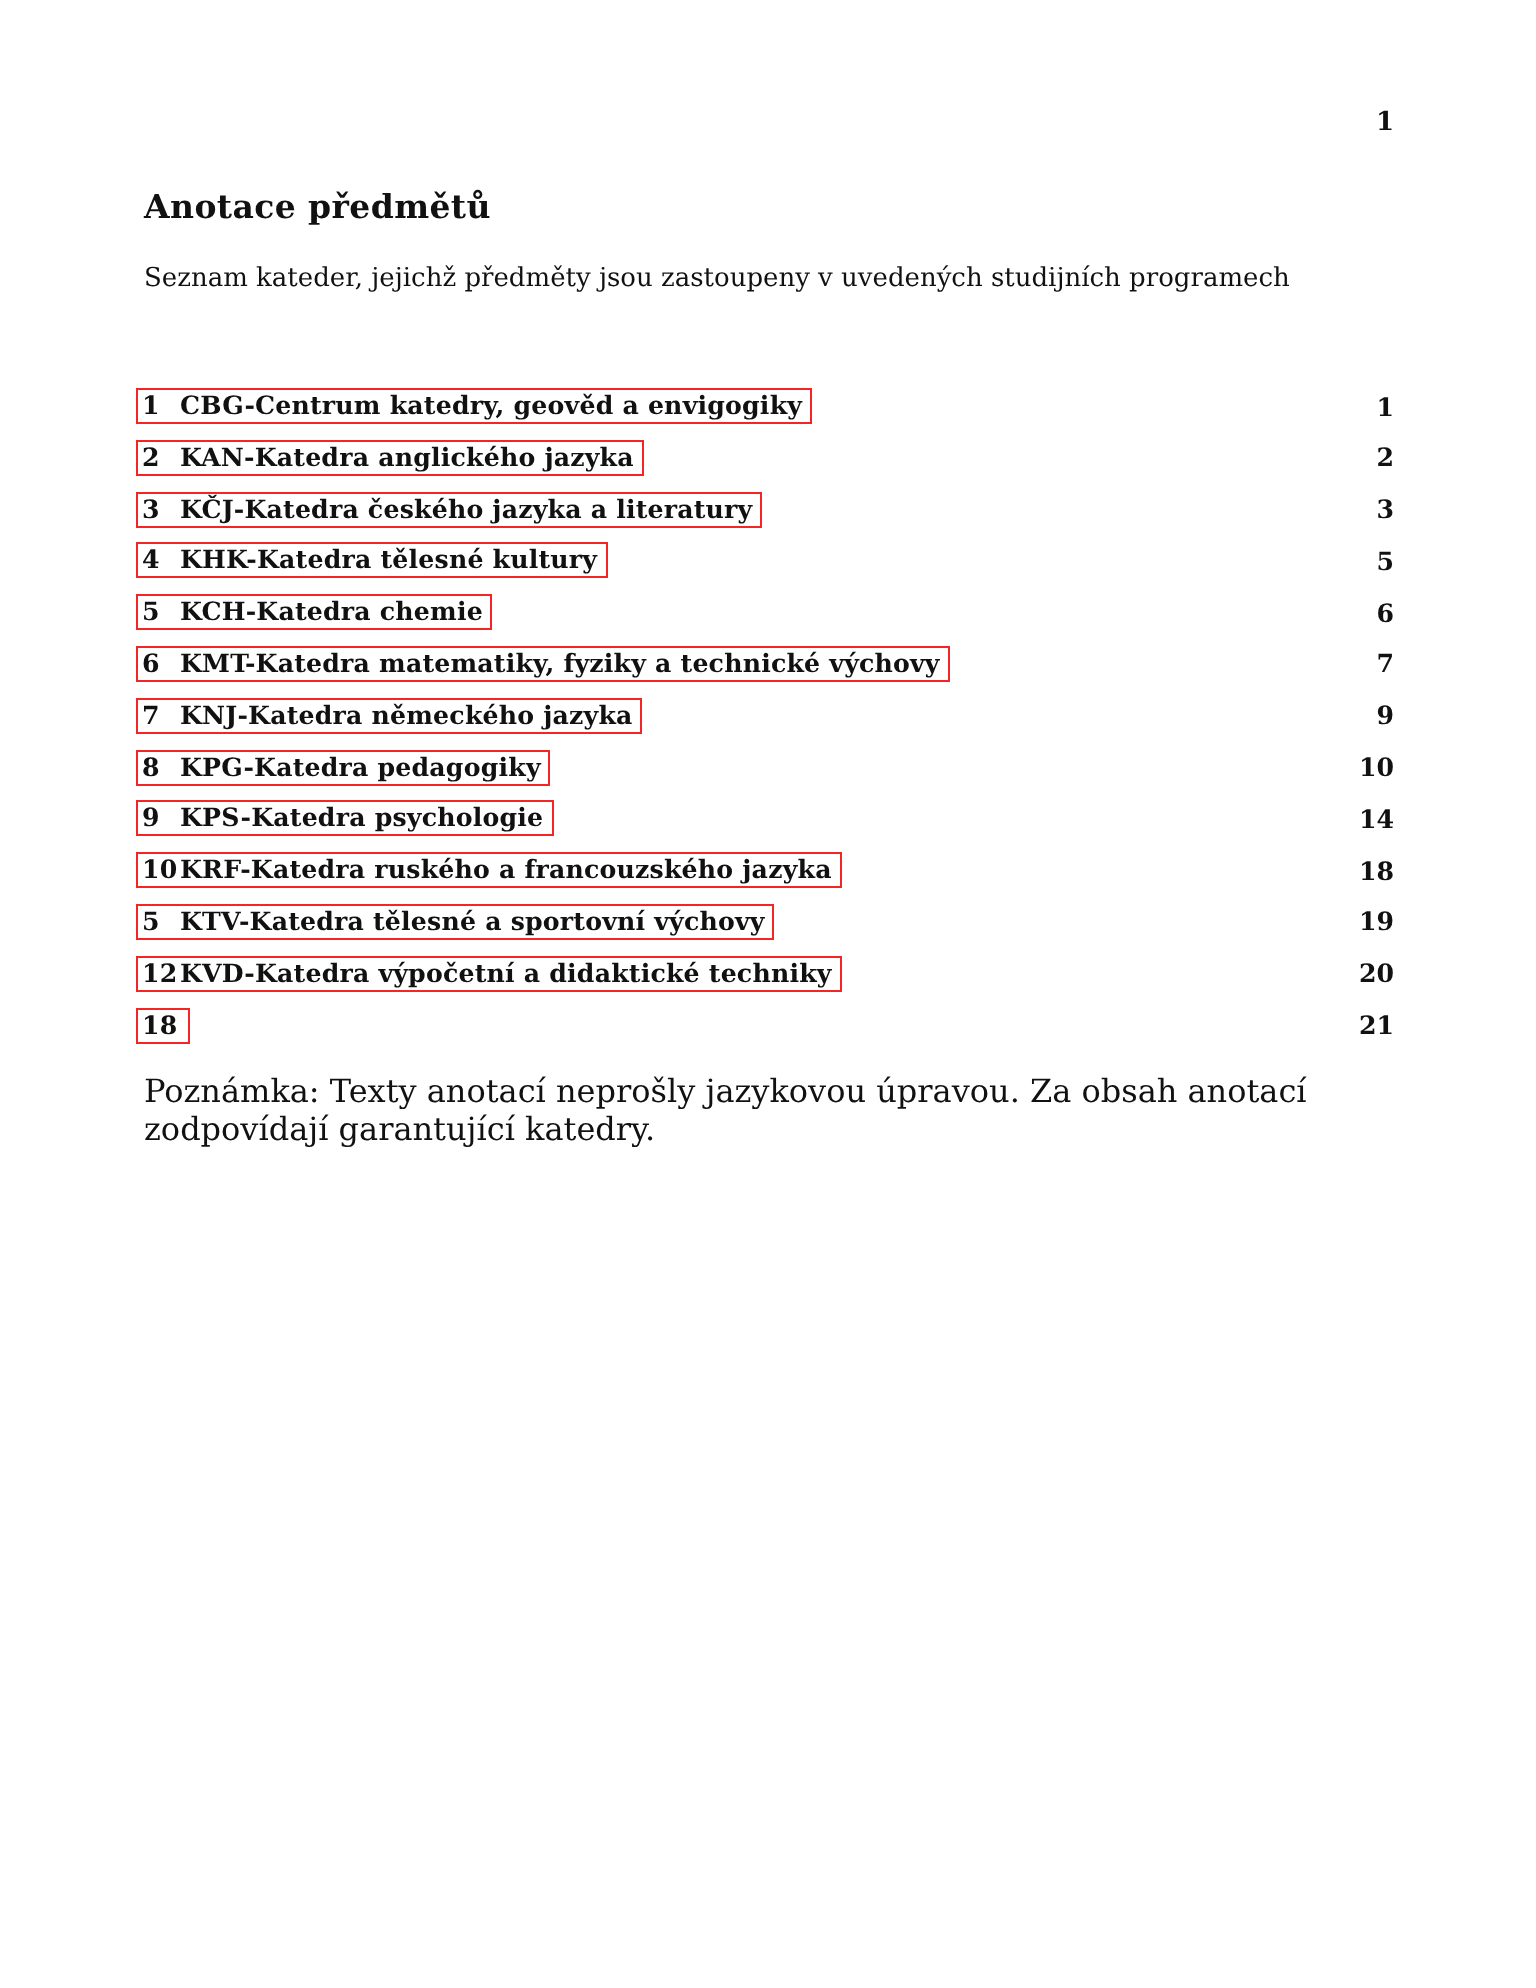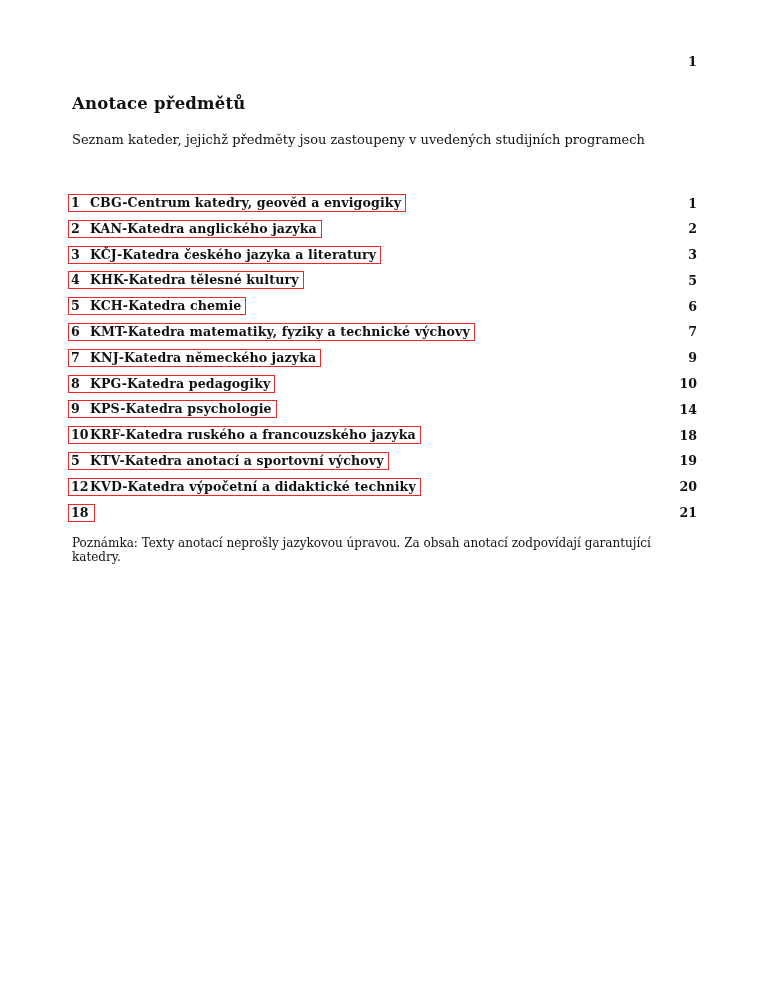--- a/index.html
+++ b/index.html
@@ -79,21 +79,21 @@
   }
   .toc-page {
     font-size: 12.6px;
     font-weight: bold;
     text-align: right;
   }
   .doc-note {
     position: absolute;
     top: 536px;
     left: 0;
-    font-size: 12px;
+    font-size: 16px;
   }
 </style>
 </head>
 <body>
 
 <div class="page">
   <div class="content">
 
     <div class="header-pagenum">1</div>
 
@@ -179,21 +179,21 @@
         <span class="toc-link">
             <span class="toc-num">10</span>
             <span class="toc-label">KRF-Katedra ruského a francouzského jazyka</span>
           </span>
         <span class="toc-page">18</span>
       </div>
 
       <div class="toc-row">
         <span class="toc-link">
             <span class="toc-num">5</span>
-            <span class="toc-label">KTV-Katedra anotací a sportovní výchovy</span>
+            <span class="toc-label">KTV-Katedra tělesné a sportovní výchovy</span>
           </span>
         <span class="toc-page">19</span>
       </div>
 
       <div class="toc-row">
         <span class="toc-link">
             <span class="toc-num">12</span>
             <span class="toc-label">KVD-Katedra výpočetní a didaktické techniky</span>
           </span>
         <span class="toc-page">20</span>

